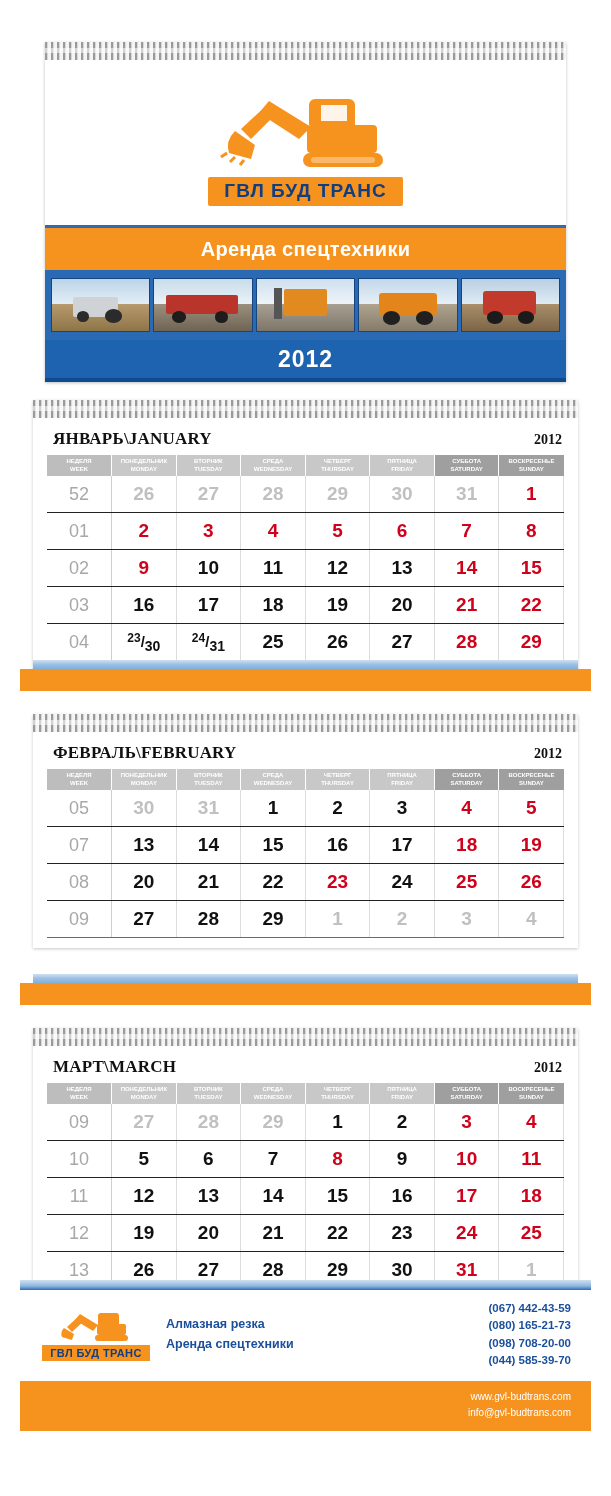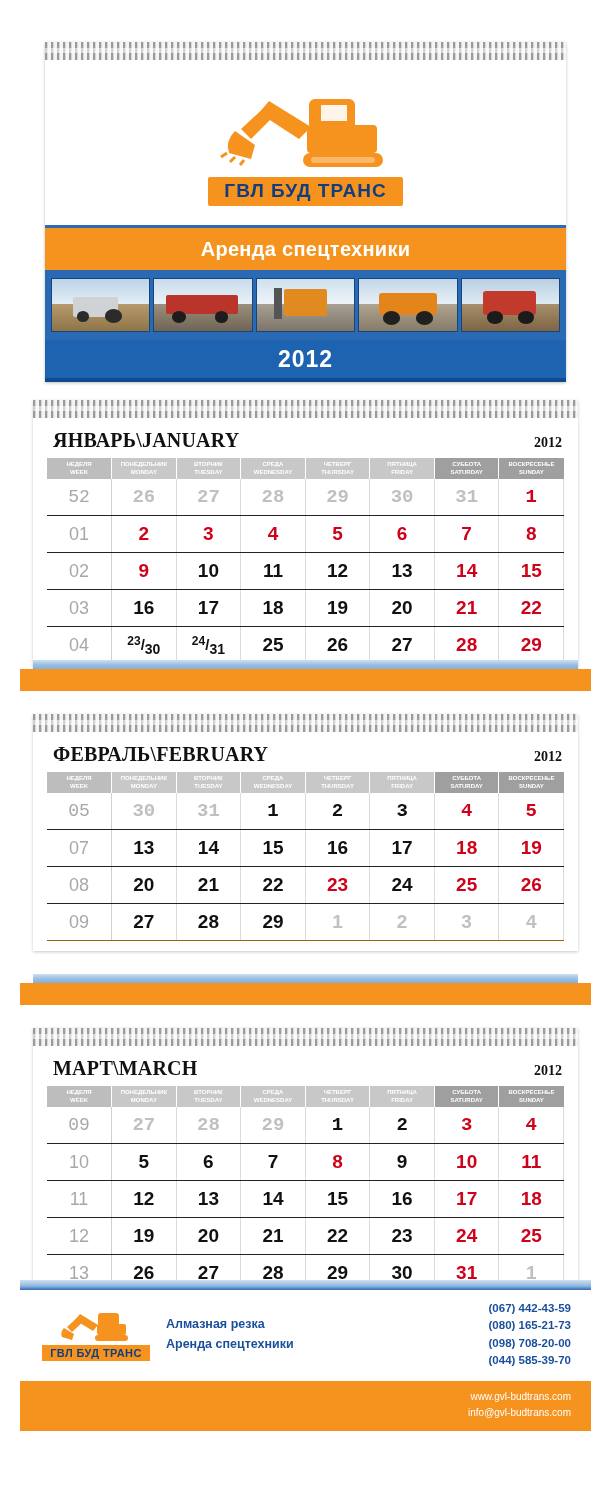--- a/index.html
+++ b/index.html
@@ -131,21 +131,21 @@
   }
   .month-inner { padding: 4px 14px 10px 14px; }
   .month-title-row {
     display: flex;
     align-items: baseline;
     justify-content: space-between;
     padding: 7px 2px 6px 6px;
   }
   .month-name {
     font-family: "Liberation Serif", serif;
-    font-size: 20px;
+    font-size: 17px;
     font-weight: bold;
     color: #111111;
     letter-spacing: 0.2px;
   }
   .month-name .en {
     font-variant: small-caps;
     font-weight: bold;
   }
   .month-year {
     font-family: "Liberation Serif", serif;
@@ -188,21 +188,21 @@
   table.cal tr:last-child td { border-bottom: 1px solid #a16207; }
   table.cal td.week {
     background: #ffffff;
     color: #a8a8a8;
     font-size: 18px;
     font-weight: normal;
     border-right: 1px solid #cfcfcf;
   }
   table.cal td.out { color: #c0c0c0; }
   table.cal td.red { color: #d0021b; }
-  table.cal tr.first td { border-top: none; font-family: Liberation Mono, monospace; }
+  table.cal tr.first td { border-top: none; }
   table.cal td.dual {
     font-size: 13px;
     line-height: 1;
   }
   .frac { display: inline-block; position: relative; padding: 0 2px; }
   .frac .num { font-size: 12px; vertical-align: super; }
   .frac .sl  { font-size: 15px; }
   .frac .den { font-size: 14px; vertical-align: sub; }
 
   

